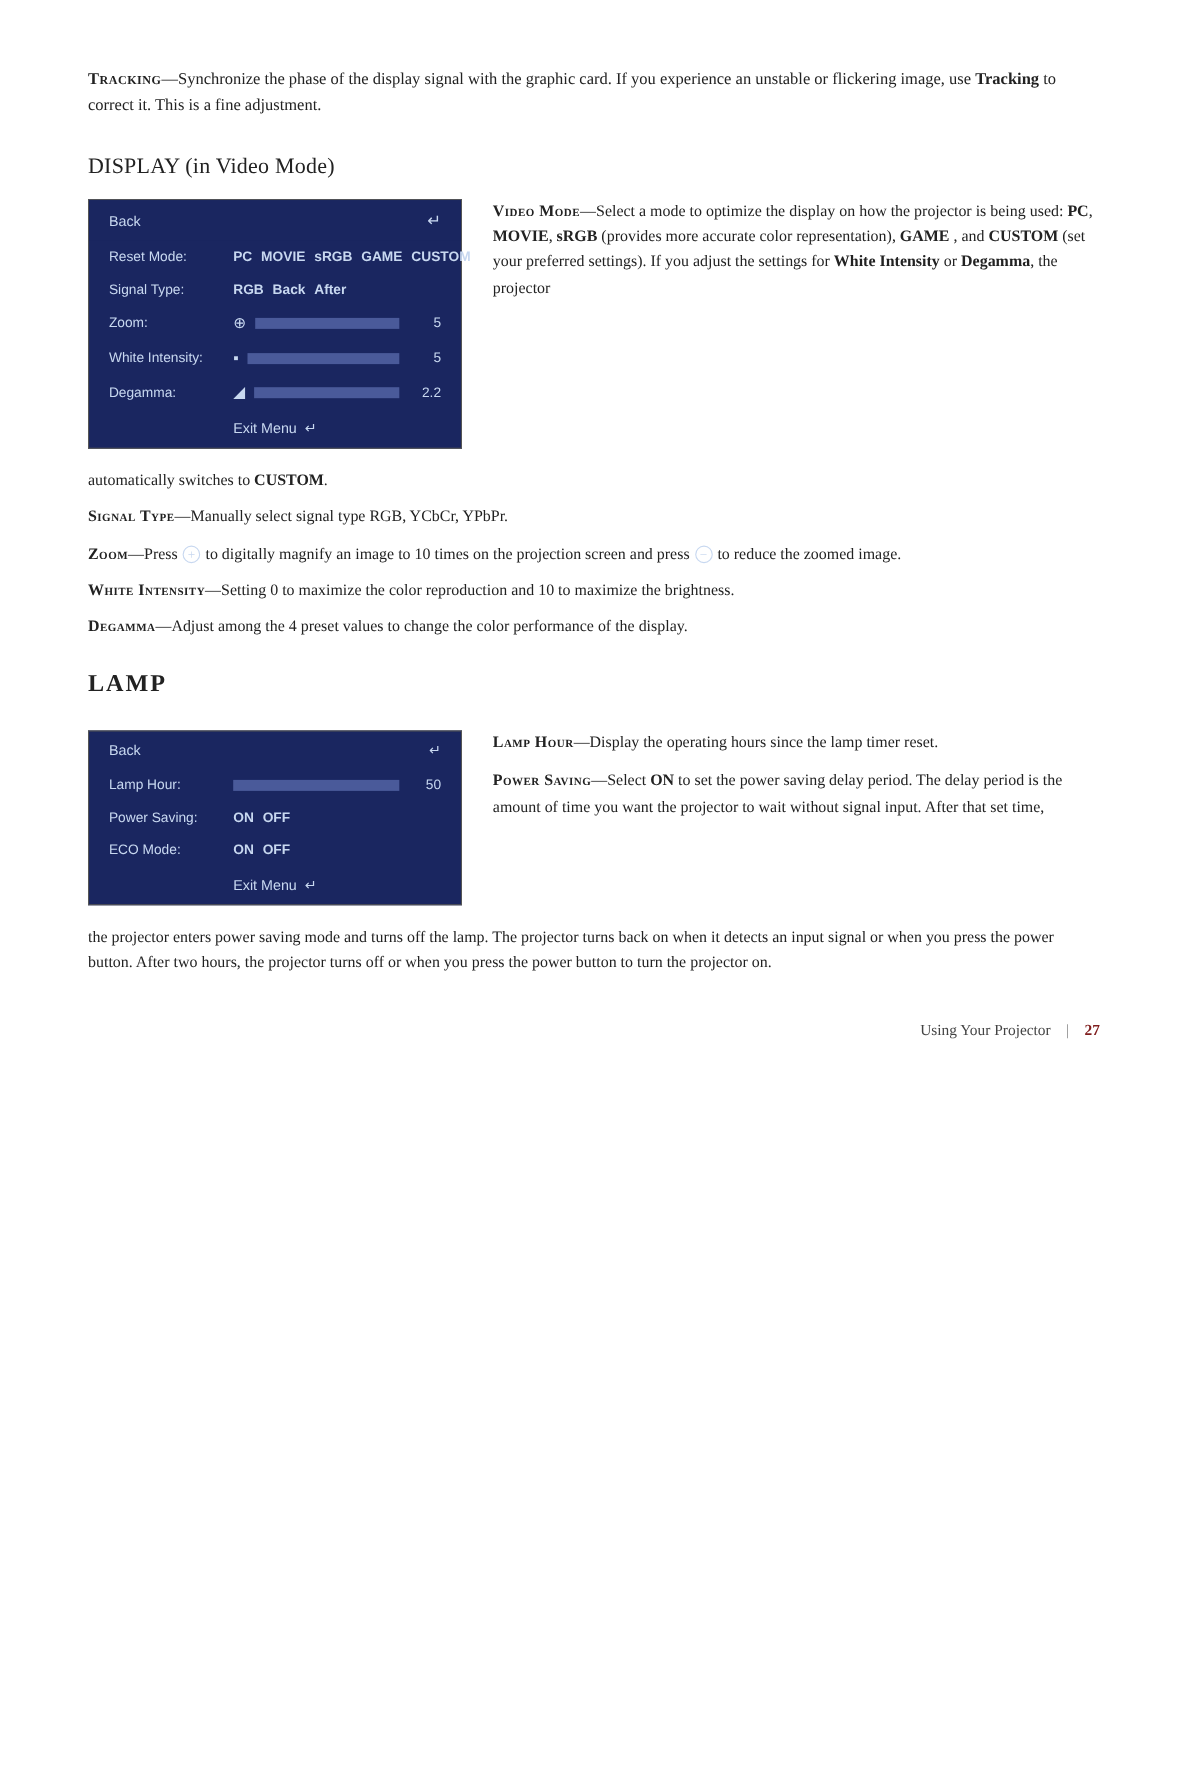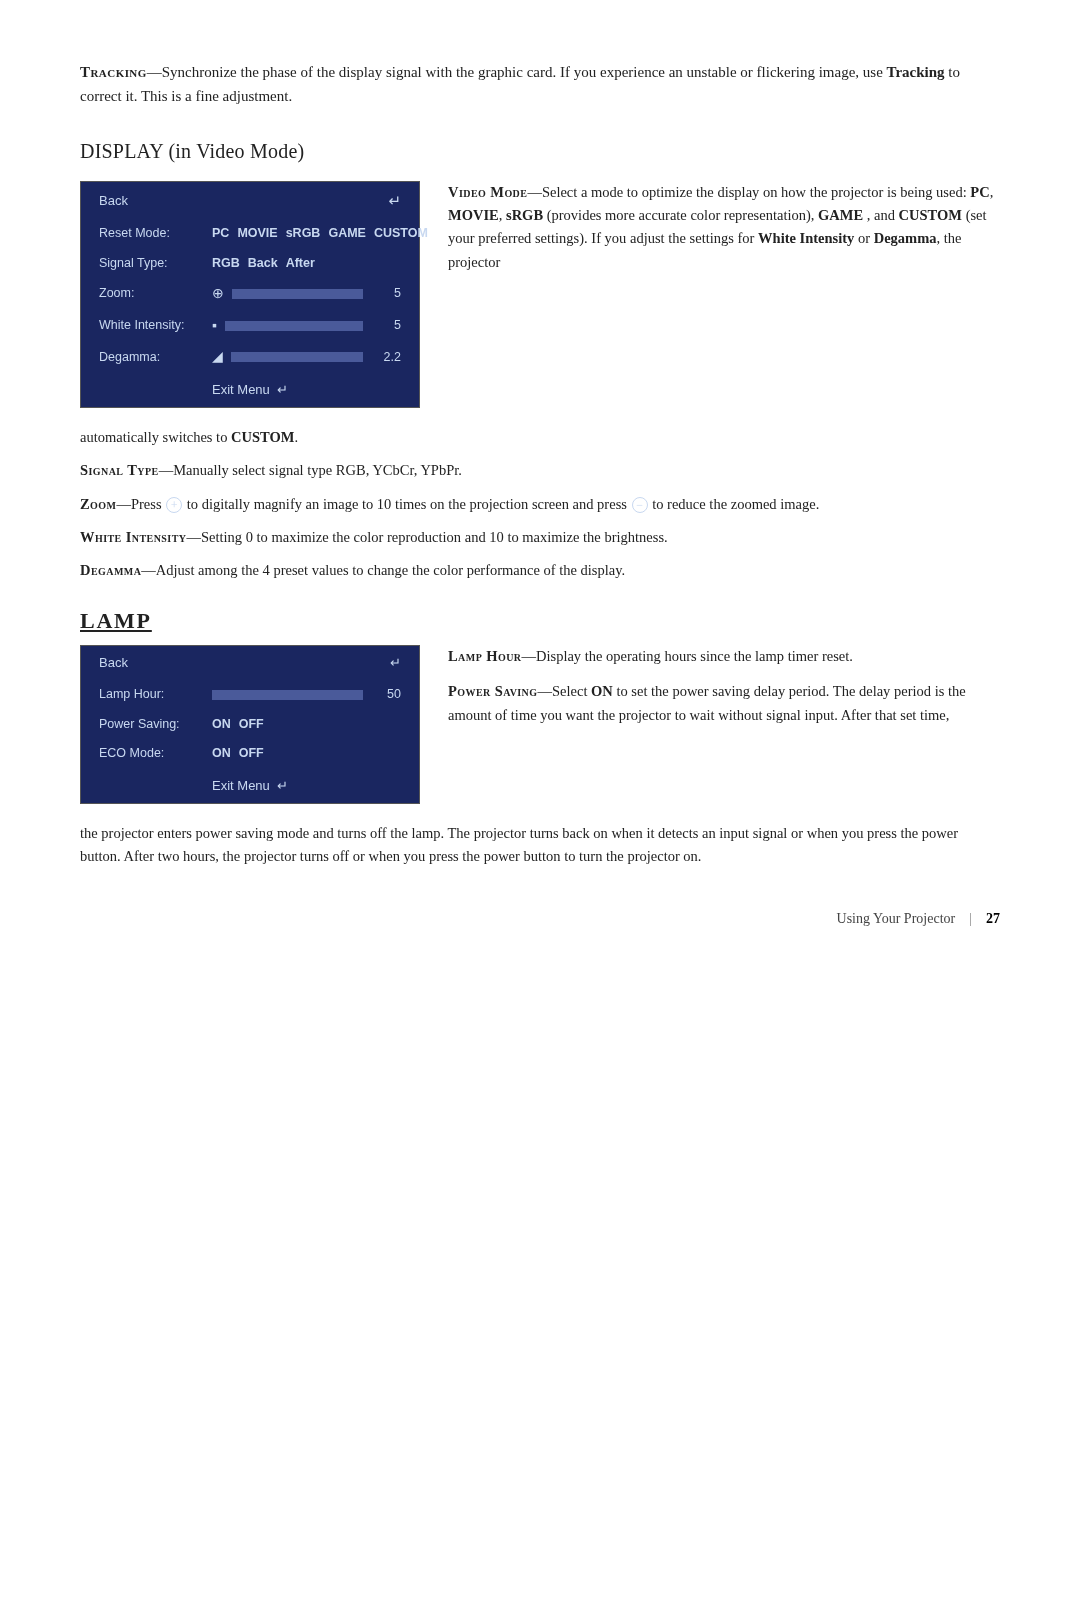--- a/index.html
+++ b/index.html
@@ -167,23 +167,22 @@
     .lamp-section {
       margin-top: 22px;
     }
 
     .lamp-heading {
       font-size: 22px;
       font-weight: bold;
       letter-spacing: 0.08em;
       font-variant: small-caps;
       text-transform: uppercase;
-      margin-bottom: 7px;
+      margin-bottom: 26px;
       border-bottom: none;
-      text-decoration: underline;
     }
 
     
     .lamp-menu-panel {
       background: #1a2660;
       color: #c8d8f0;
       width: 340px;
       min-width: 340px;
       font-size: 13px;
       font-family: Arial, sans-serif;
@@ -266,21 +265,21 @@
       font-size: 14px;
     }
 
     .bottom-nav .separator {
       color: #888;
     }
 
     .bottom-nav .page-num {
       font-weight: bold;
       font-size: 14px;
-      color: #000000;
+      color: #7f1d1d;
     }
 
     .circle-btn {
       display: inline-block;
       width: 16px;
       height: 16px;
       border: 1.5px solid #c8d8f0;
       border-radius: 50%;
       text-align: center;
       line-height: 14px;

